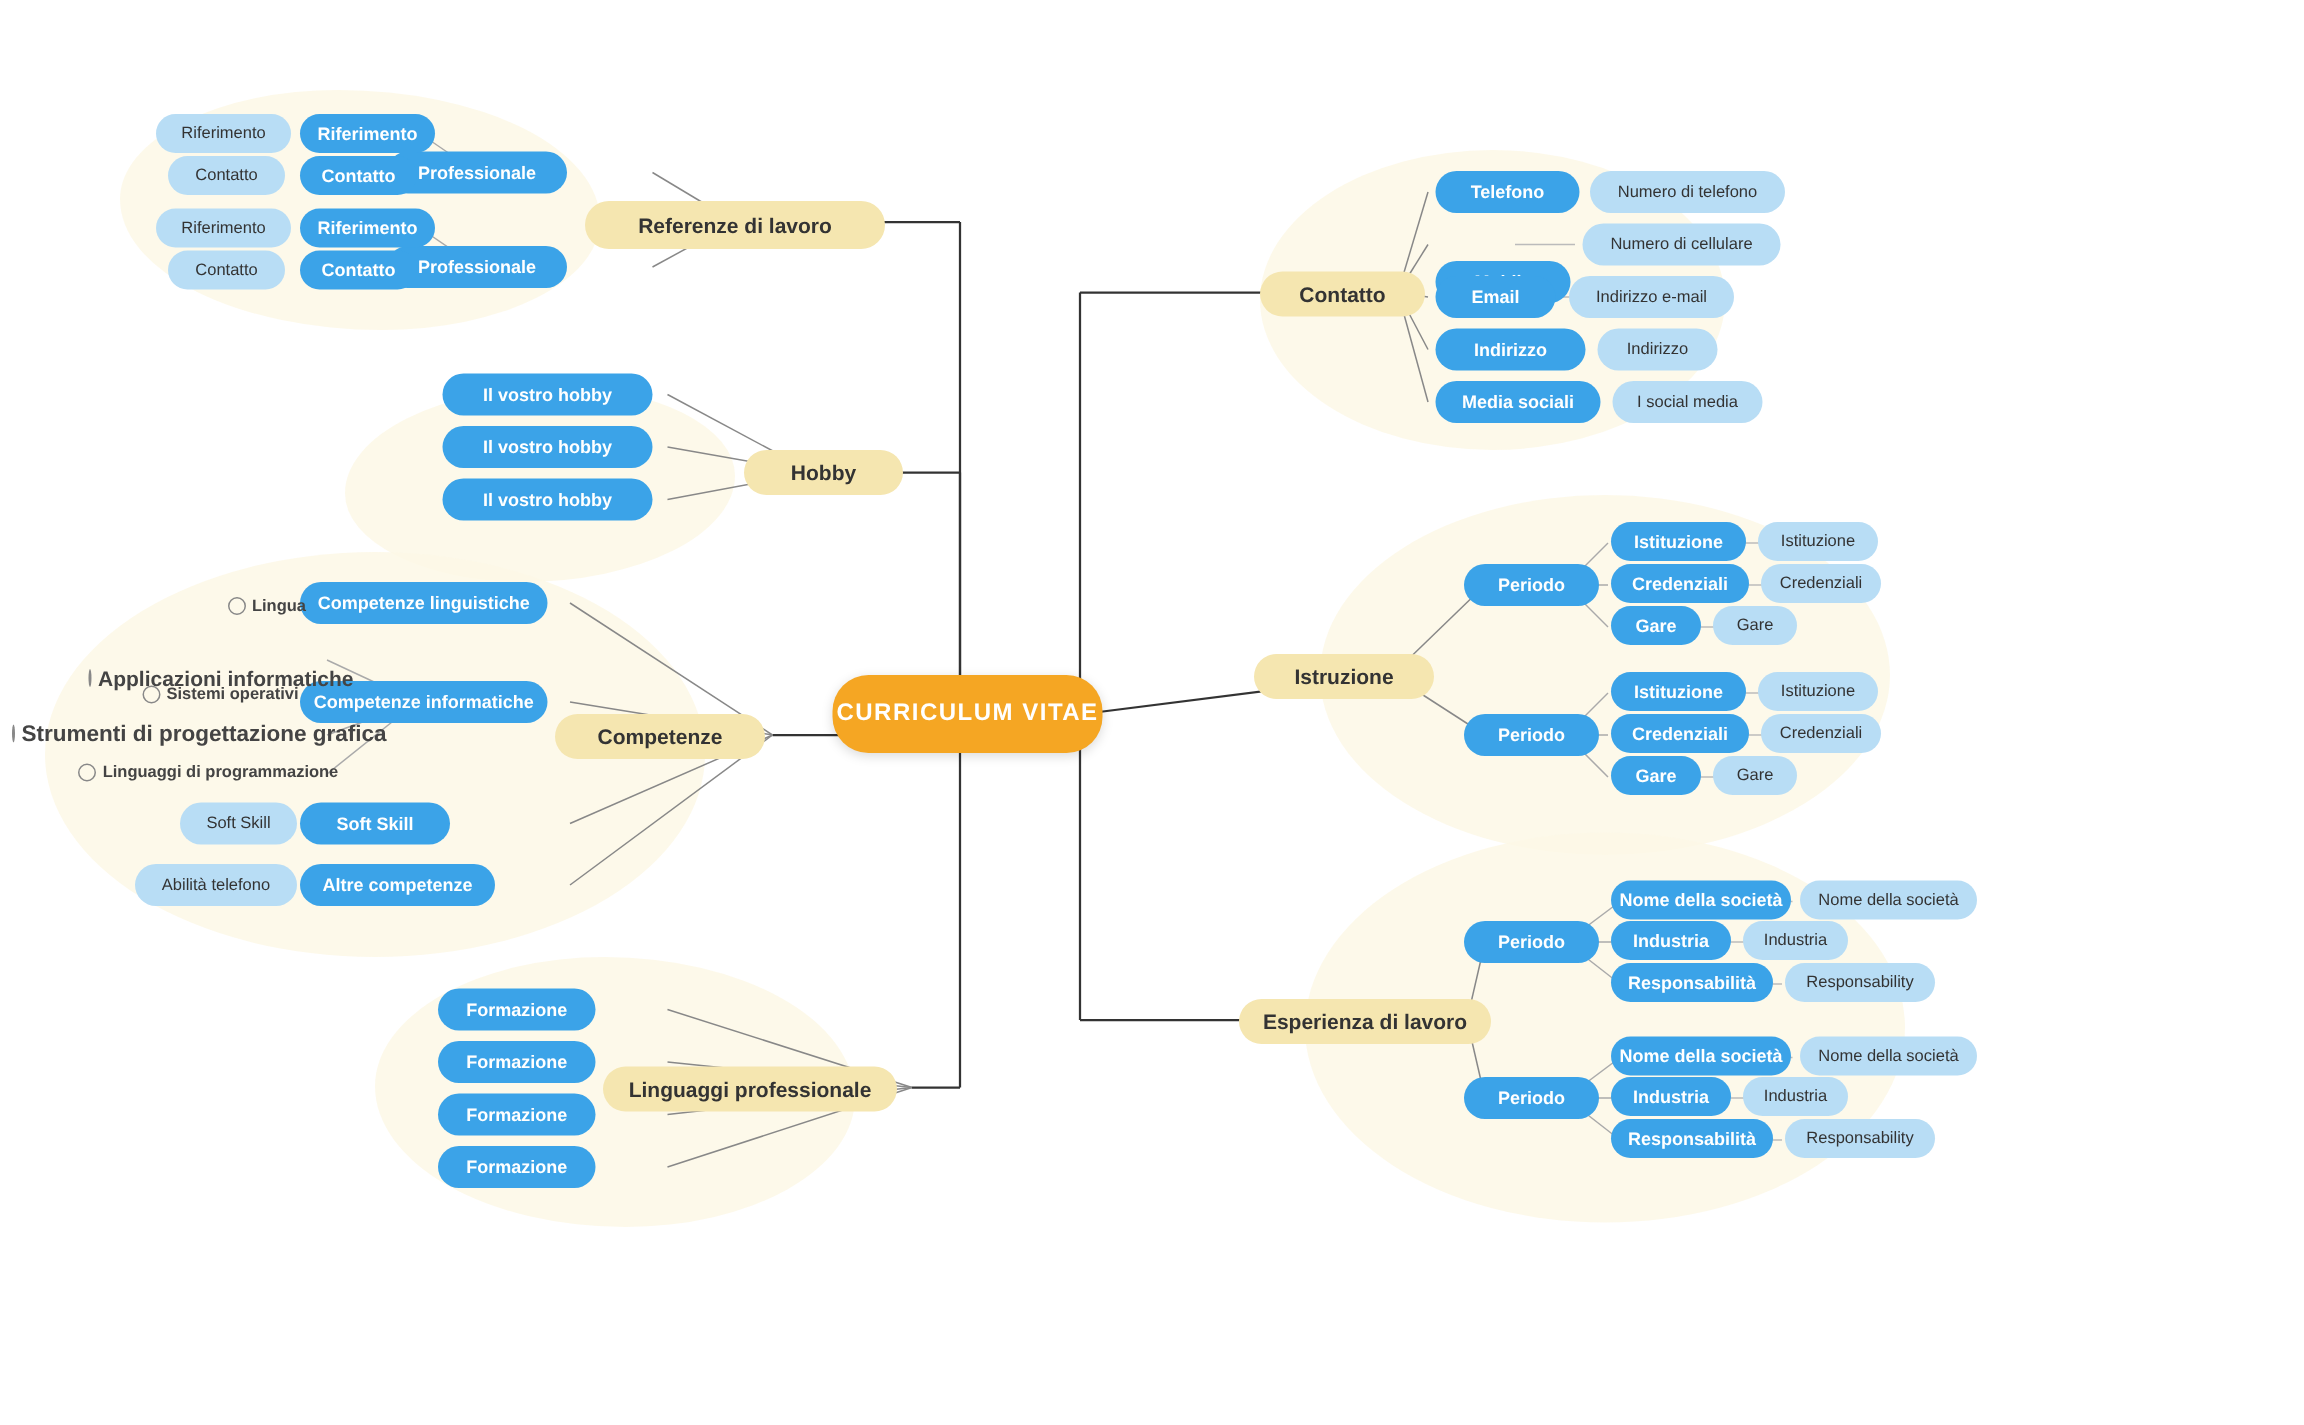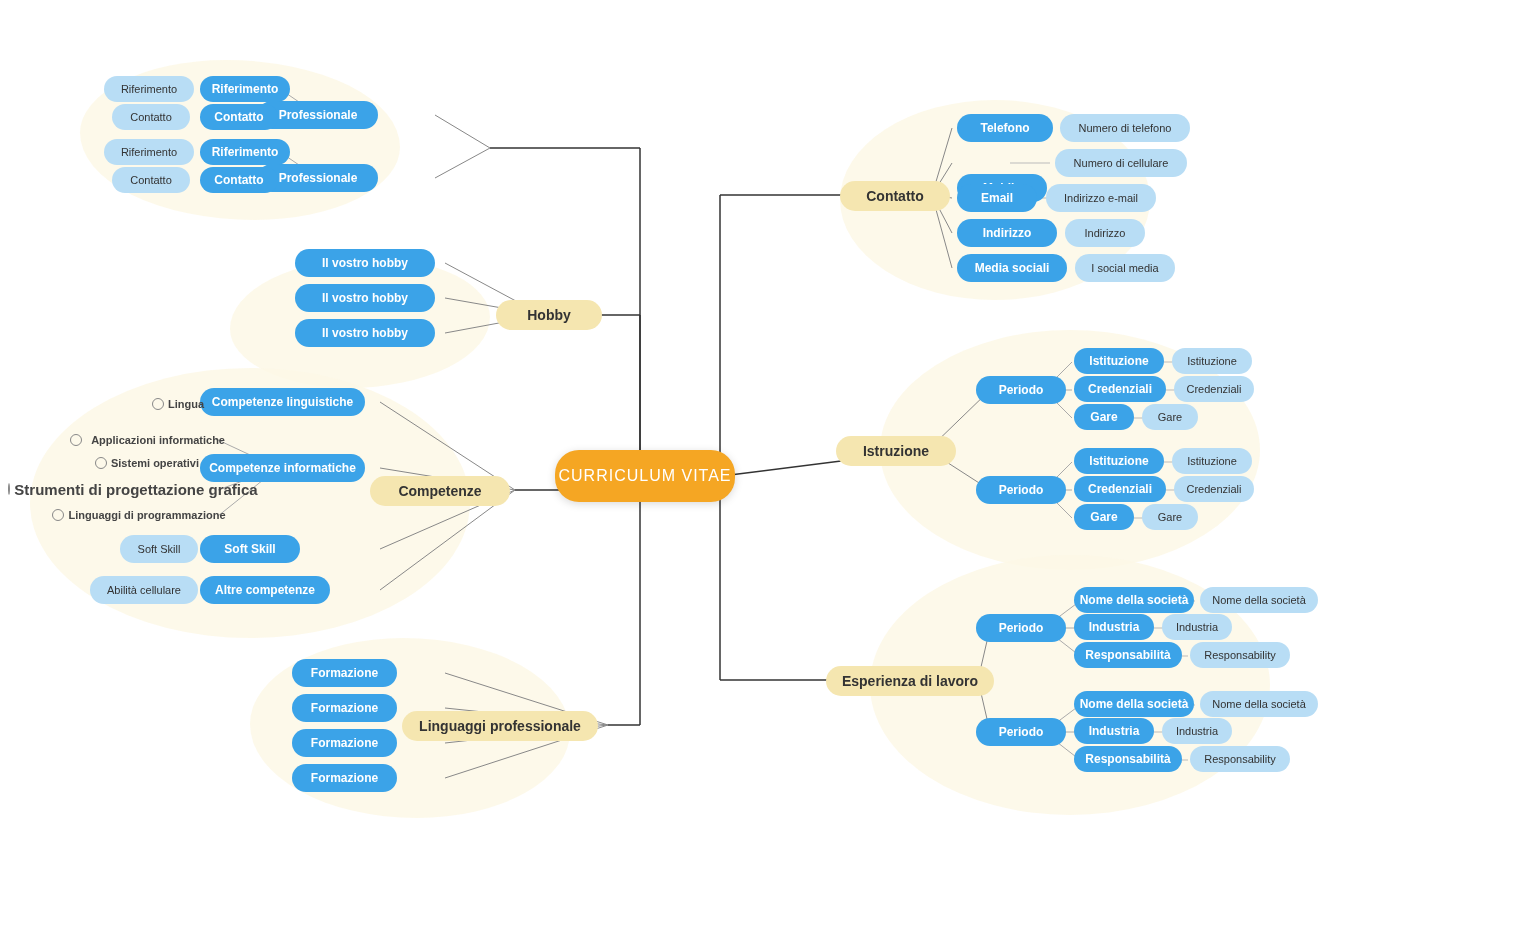--- a/index.html
+++ b/index.html
@@ -34,21 +34,21 @@
       border-radius: 20px;
       font-weight: 600;
       font-size: 13px;
       white-space: nowrap;
     }
     .node-center {
       background: #f5a623;
       color: #fff;
       border-radius: 24px;
       font-size: 16px;
-      font-weight: 400;
+      font-weight: 700;
       letter-spacing: 1px;
       padding: 14px 28px;
       box-shadow: 0 2px 8px rgba(0,0,0,0.15);
     }
     .node-main {
       background: #f5e6b0;
       color: #333;
       border-radius: 20px;
       font-size: 14px;
       font-weight: 700;
@@ -196,20 +196,23 @@
     <line x1="1163" y1="656" x2="1188" y2="656" stroke="#bbb" stroke-width="1"></line>
     <line x1="1170" y1="705" x2="1195" y2="705" stroke="#bbb" stroke-width="1"></line>
     <line x1="1148" y1="732" x2="1173" y2="732" stroke="#bbb" stroke-width="1"></line>
     <line x1="1163" y1="760" x2="1188" y2="760" stroke="#bbb" stroke-width="1"></line>
   </svg>
 
   <div class="node node-center" style="left:555px;top:450px;width:180px;height:52px;">
     <span>CURRICULUM VITAE</span>
   </div>
 
+  <div class="node node-main" style="left:390px;top:134px;width:200px;height:32px;">
+    <span>Referenze di lavoro</span>
+  </div>
 
   <div class="node node-blue" style="left:258px;top:101px;width:120px;height:28px;">
     <span>Professionale</span>
   </div>
   <div class="node node-light" style="left:104px;top:76px;width:90px;height:26px;">
     <span>Riferimento</span>
   </div>
   <div class="node node-blue" style="left:200px;top:76px;width:90px;height:26px;">
     <span>Riferimento</span>
   </div>
@@ -257,21 +260,21 @@
     <span>Competenze linguistiche</span>
   </div>
   <div class="node" style="left:148px;top:392px;width:60px;height:24px;font-size:11px;color:#444;background:transparent;text-align:center;">
     <span style="display:inline-block;width:12px;height:12px;border-radius:50%;border:1.5px solid #888;margin-right:4px;vertical-align:middle;"></span>
     <span>Lingua</span>
   </div>
 
   <div class="node node-blue" style="left:200px;top:454px;width:165px;height:28px;">
     <span>Competenze informatiche</span>
   </div>
-  <div class="node" style="left:70px;top:428px;width:155px;height:24px;font-size:11px;color:#444;background:transparent;justify-content:space-between;">
+  <div class="node" style="left:70px;top:440px;width:155px;height:24px;font-size:14px;color:#444;background:transparent;">
     <span style="display:inline-block;width:12px;height:12px;border-radius:50%;border:1.5px solid #888;margin-right:4px;vertical-align:middle;"></span>
     <span>Applicazioni informatiche</span>
   </div>
   <div class="node" style="left:82px;top:451px;width:130px;height:24px;font-size:11px;color:#444;background:transparent;">
     <span style="display:inline-block;width:12px;height:12px;border-radius:50%;border:1.5px solid #888;margin-right:4px;vertical-align:middle;"></span>
     <span>Sistemi operativi</span>
   </div>
   <div class="node" style="left:34px;top:477px;width:198px;height:24px;font-size:15px;color:#444;background:transparent;">
     <span style="display:inline-block;width:12px;height:12px;border-radius:50%;border:1.5px solid #888;margin-right:4px;vertical-align:middle;"></span>
     <span>Strumenti di progettazione grafica</span>
@@ -285,21 +288,21 @@
     <span>Soft Skill</span>
   </div>
   <div class="node node-light" style="left:120px;top:535px;width:78px;height:28px;">
     <span>Soft Skill</span>
   </div>
 
   <div class="node node-blue" style="left:200px;top:576px;width:130px;height:28px;">
     <span>Altre competenze</span>
   </div>
   <div class="node node-light" style="left:90px;top:576px;width:108px;height:28px;">
-    <span>Abilità cellulare</span>
+    <span>Abilità telefono</span>
   </div>
 
   <div class="node node-main" style="left:402px;top:711px;width:196px;height:30px;">
     <span>Linguaggi professionale</span>
   </div>
   <div class="node node-blue" style="left:292px;top:659px;width:105px;height:28px;">
     <span>Formazione</span>
   </div>
   <div class="node node-blue" style="left:292px;top:694px;width:105px;height:28px;">
     <span>Formazione</span>

